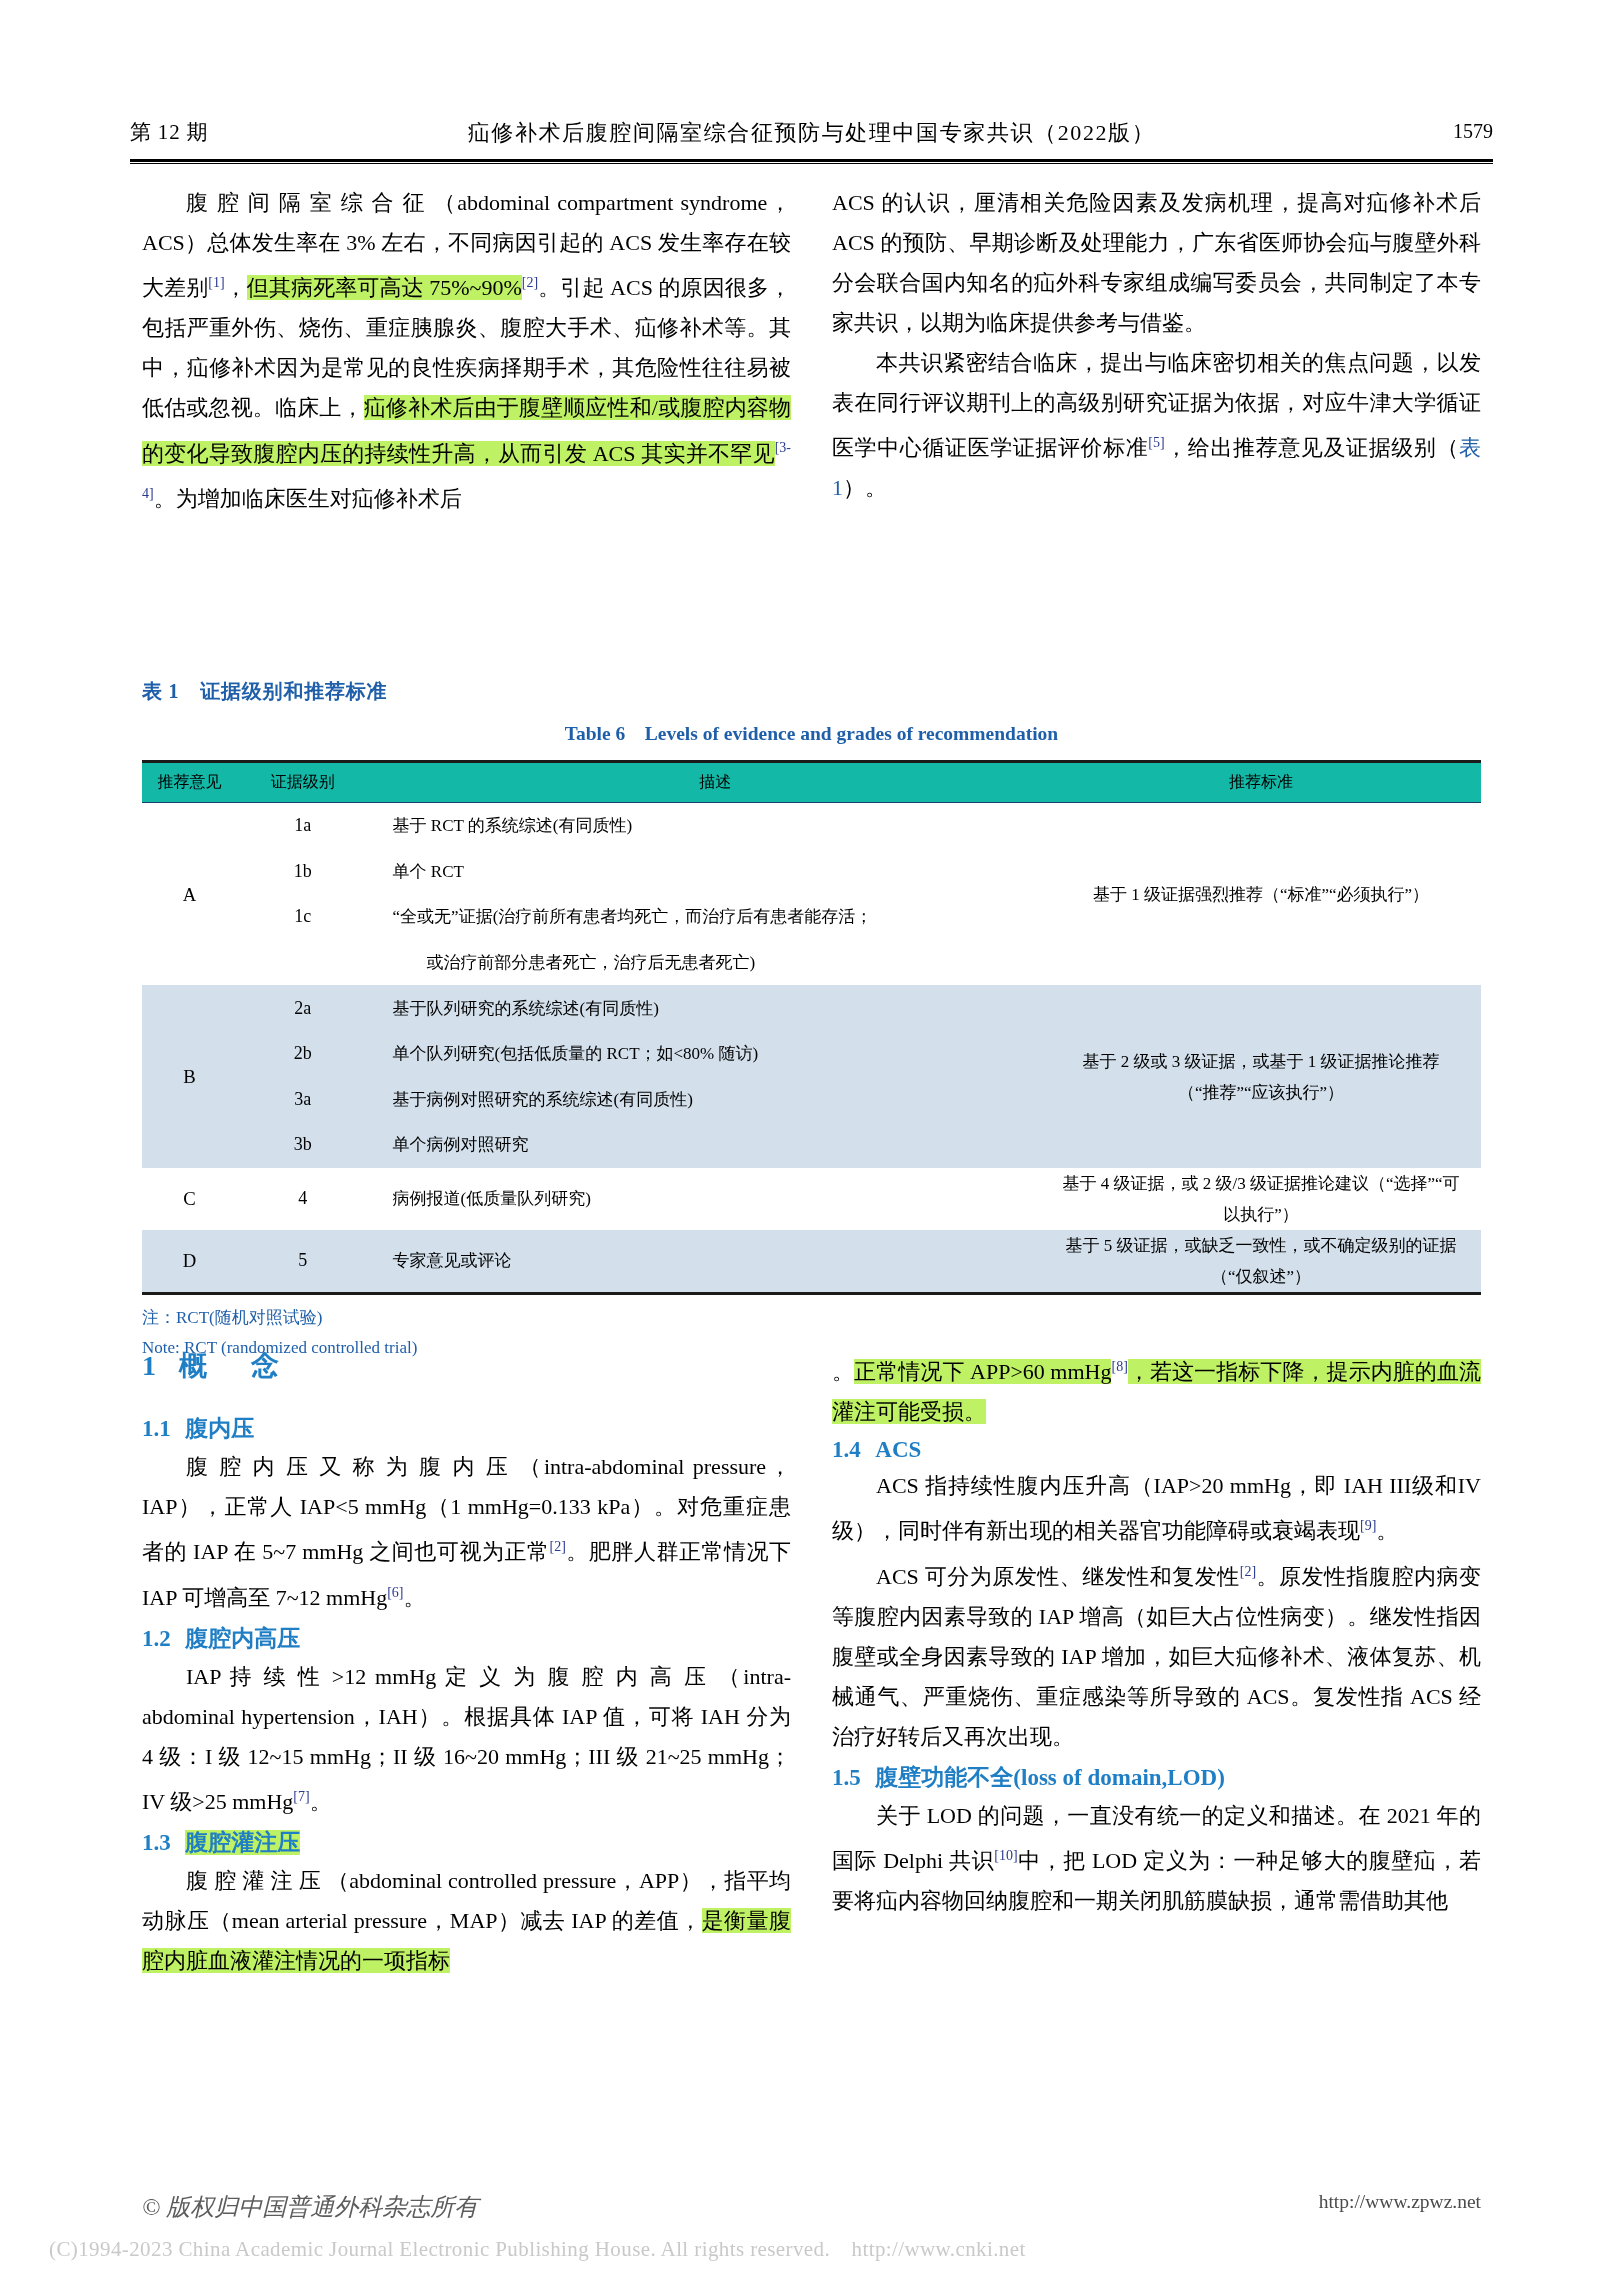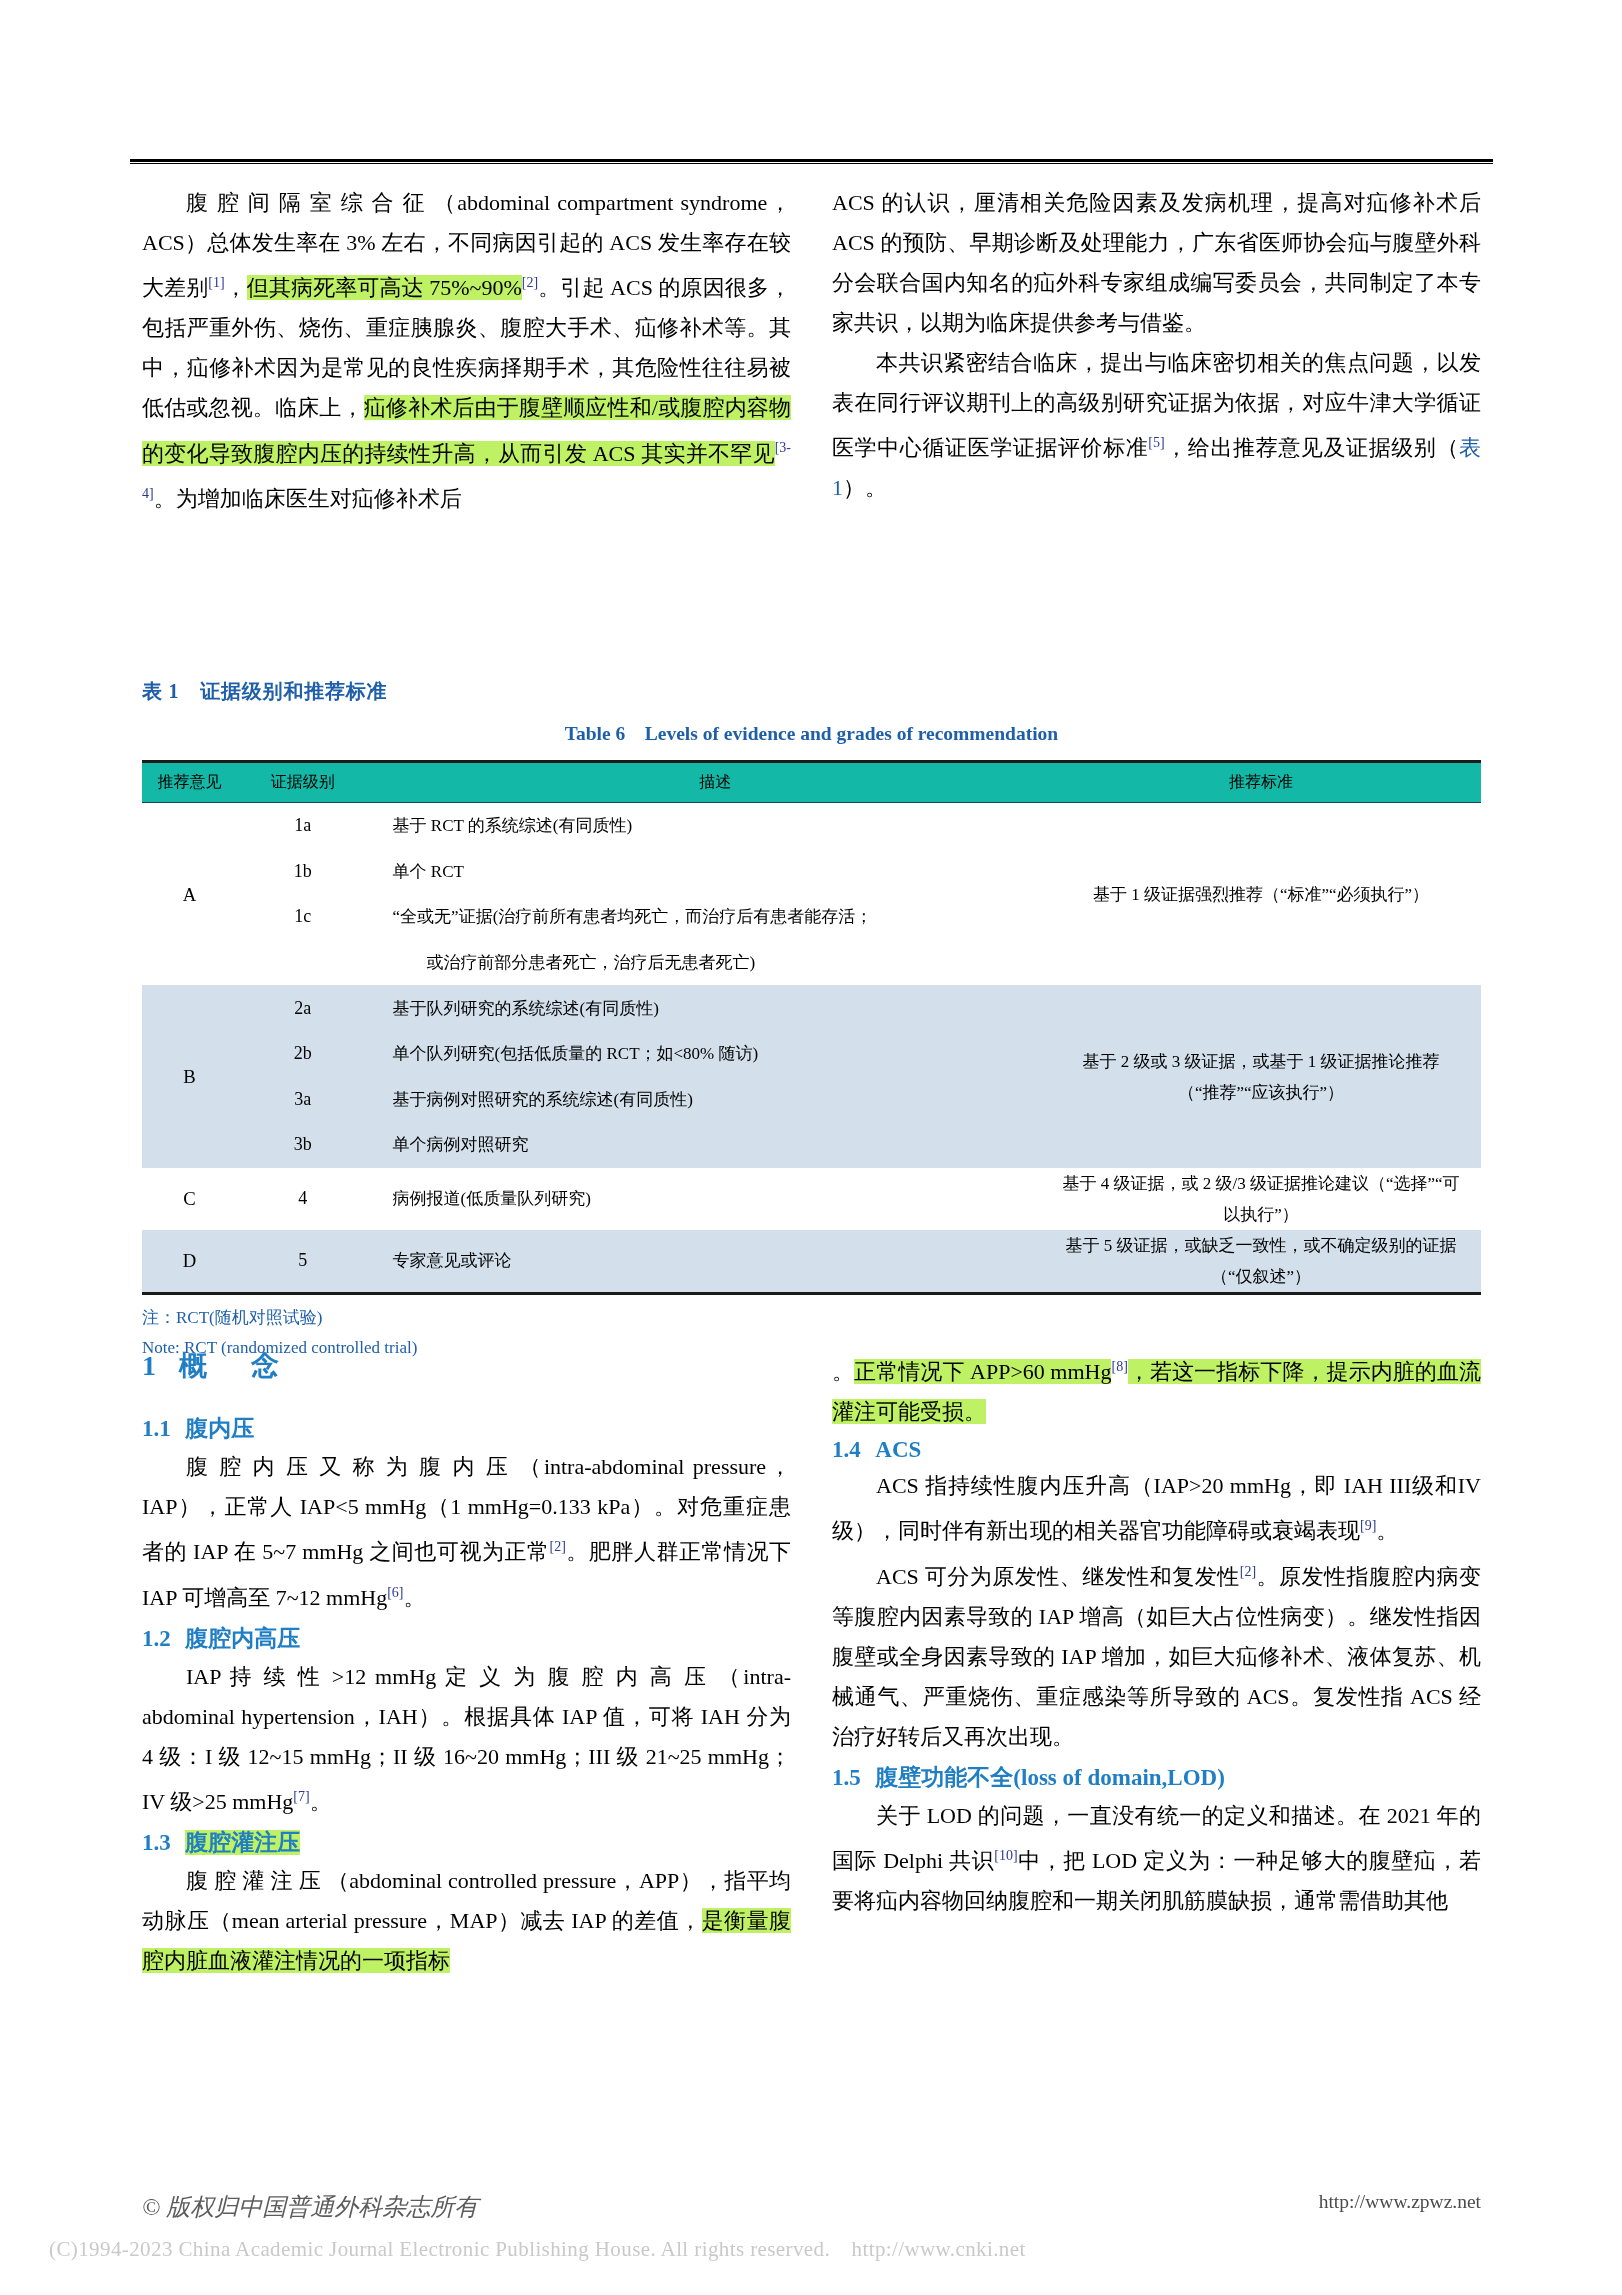--- a/index.html
+++ b/index.html
@@ -50,20 +50,25 @@
   
   .foot-cn{position:absolute;left:142px;top:2191px;font-size:24px;color:#5c5c5c;font-style:italic;}
   .foot-url{position:absolute;right:142px;top:2191px;font-size:19.5px;color:#4a4a4a;}
   .foot-cnki{position:absolute;left:49px;top:2235px;font-size:21px;color:#c9c9c9;letter-spacing:0.4px;}
 </style>
 </head>
 <body>
 
 <div class="page">
 
+  <div class="header">
+    <div class="hdr-issue">第 12 期</div>
+    <div class="hdr-title">疝修补术后腹腔间隔室综合征预防与处理中国专家共识（2022版）</div>
+    <div class="hdr-page">1579</div>
+  </div>
   <div class="hdr-rule"></div>
 
   <div class="col col-left c-top">
     <p class="body">
       <span>腹 腔 间 隔 室 综 合 征 （abdominal compartment syndrome，ACS）总体发生率在 3% 左右，不同病因引起的 ACS 发生率存在较大差别</span><sup>[1]</sup><span>，</span><span class="hl">但其病死率可高达 75%~90%</span><sup>[2]</sup><span>。引起 ACS 的原因很多，包括严重外伤、烧伤、重症胰腺炎、腹腔大手术、疝修补术等。其中，疝修补术因为是常见的良性疾病择期手术，其危险性往往易被低估或忽视。临床上，</span><span class="hl">疝修补术后由于腹壁顺应性和/或腹腔内容物的变化导致腹腔内压的持续性升高，从而引发 ACS 其实并不罕见</span><sup>[3-4]</sup><span>。为增加临床医生对疝修补术后</span>
     </p>
   </div>
 
   <div class="col col-right c-top">
     <p class="body cont">ACS 的认识，厘清相关危险因素及发病机理，提高对疝修补术后 ACS 的预防、早期诊断及处理能力，广东省医师协会疝与腹壁外科分会联合国内知名的疝外科专家组成编写委员会，共同制定了本专家共识，以期为临床提供参考与借鉴。</p>

